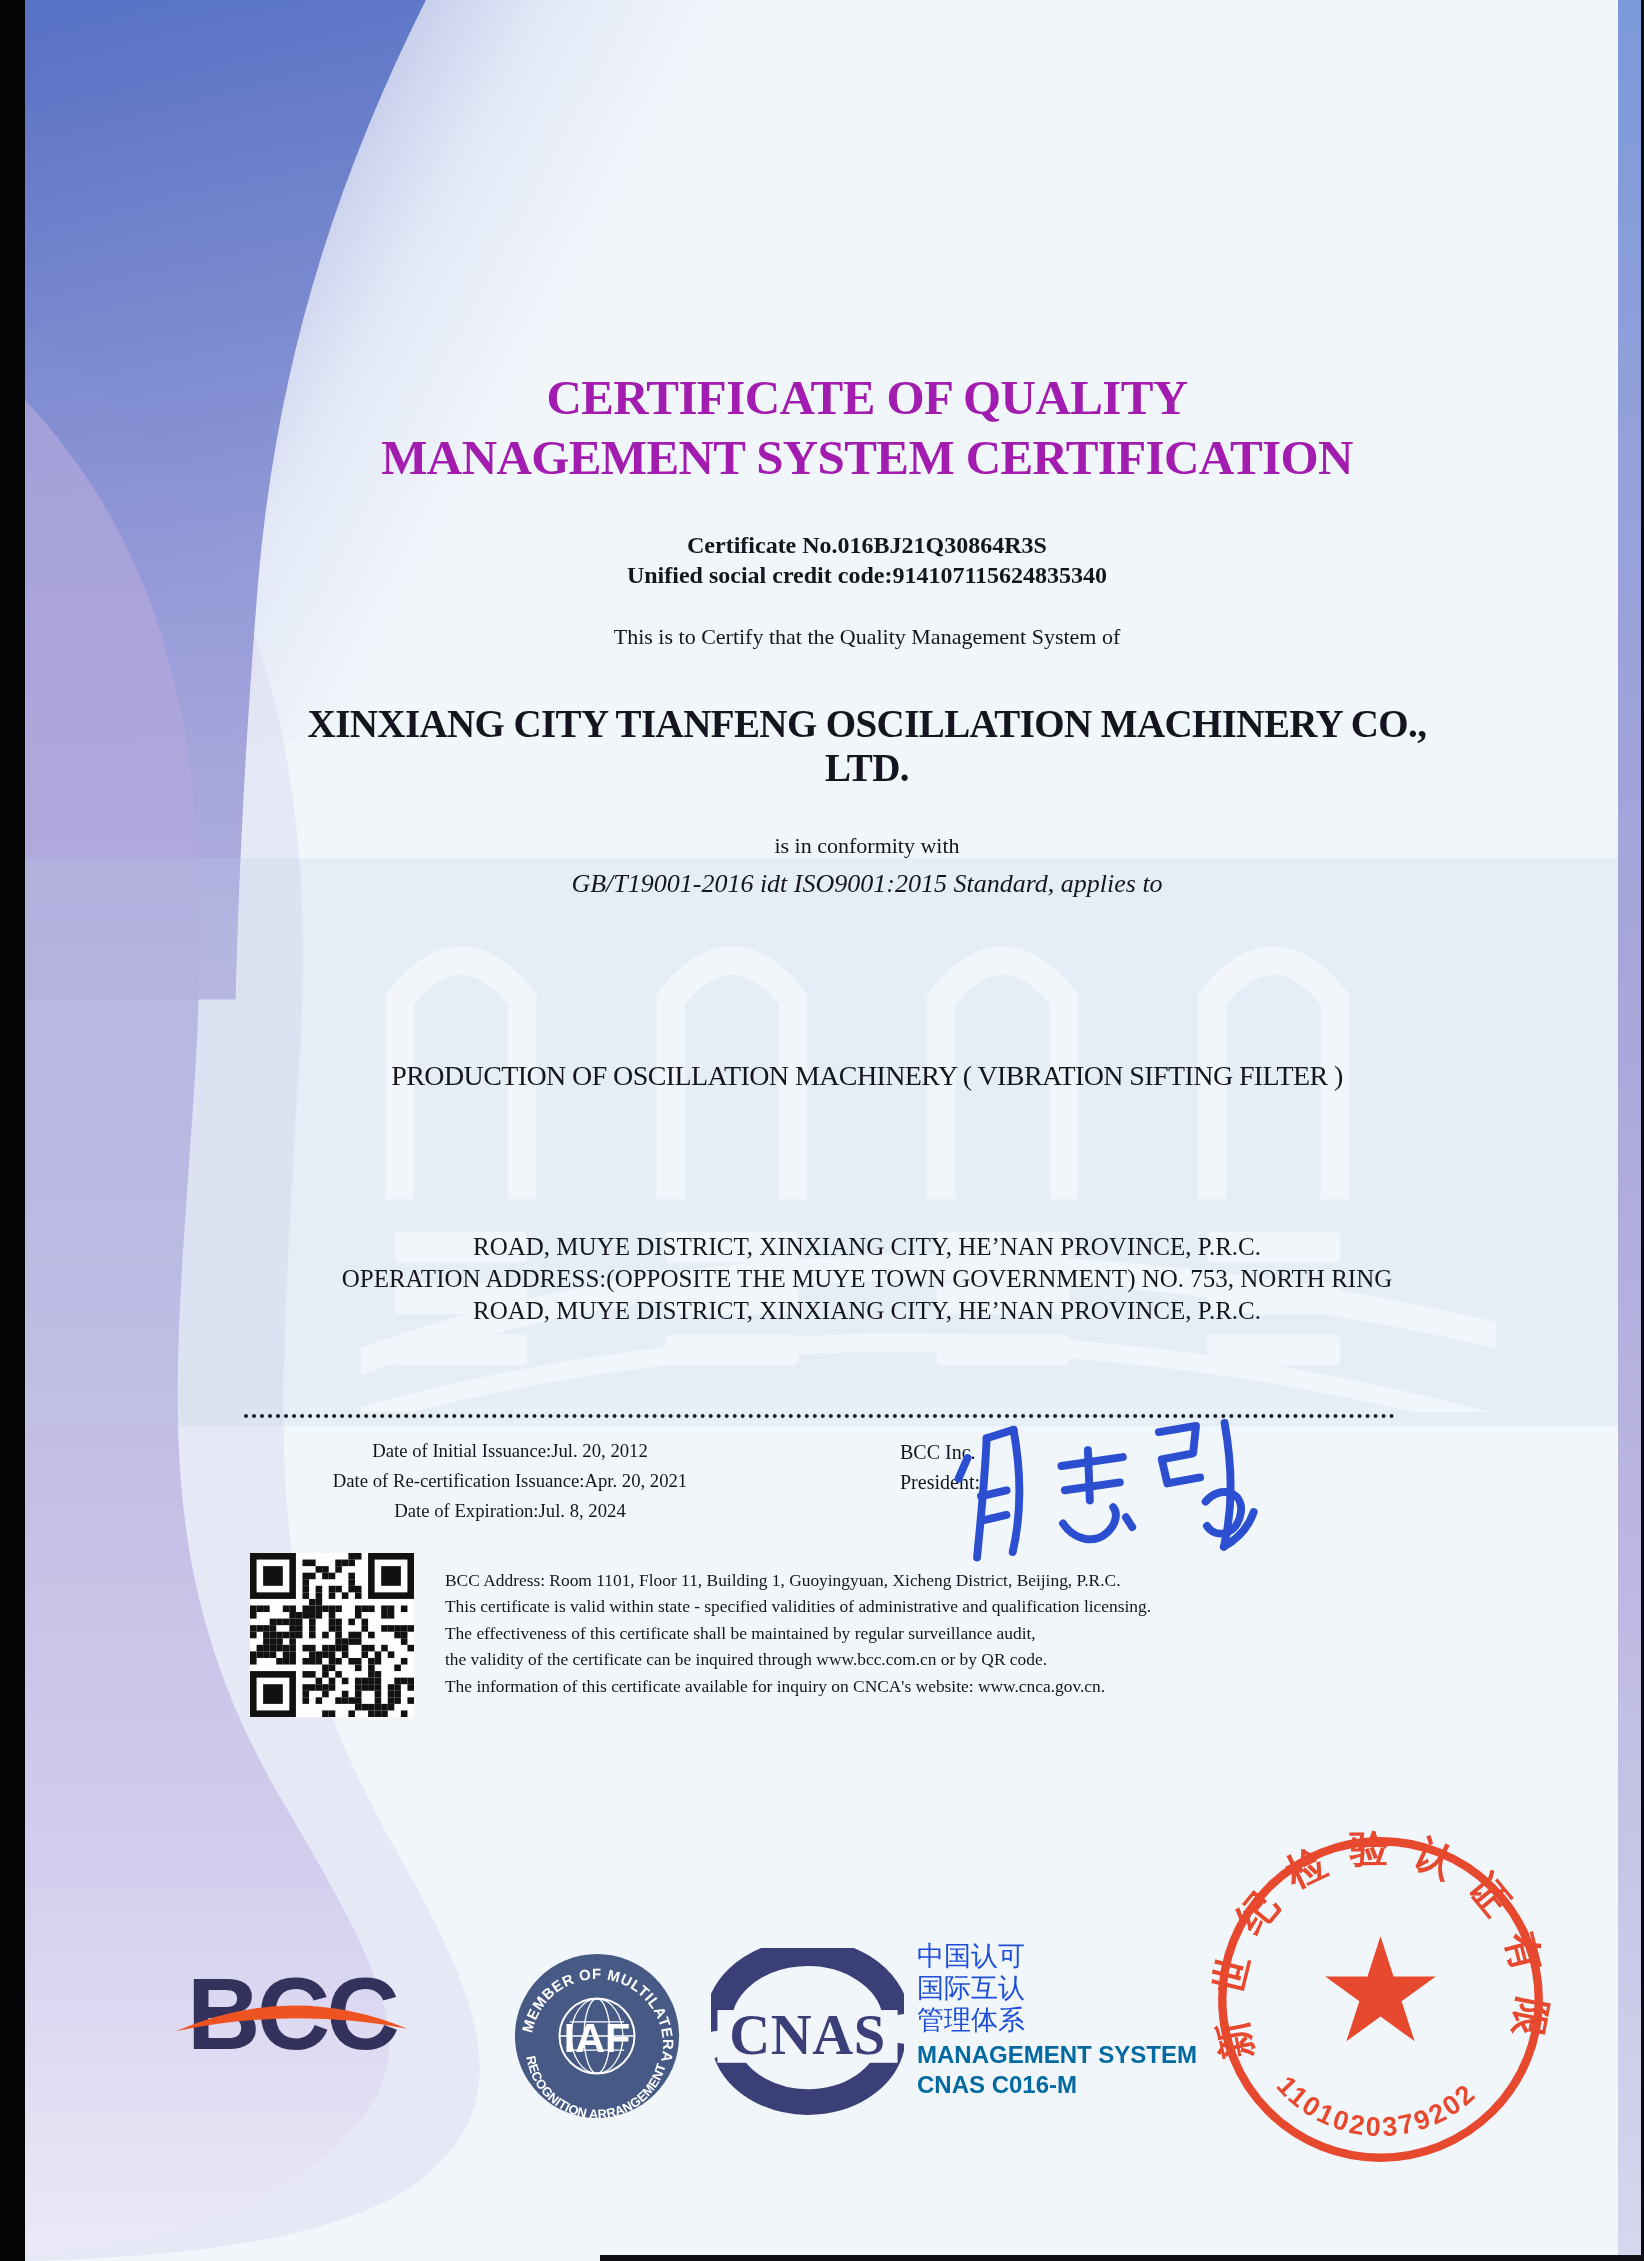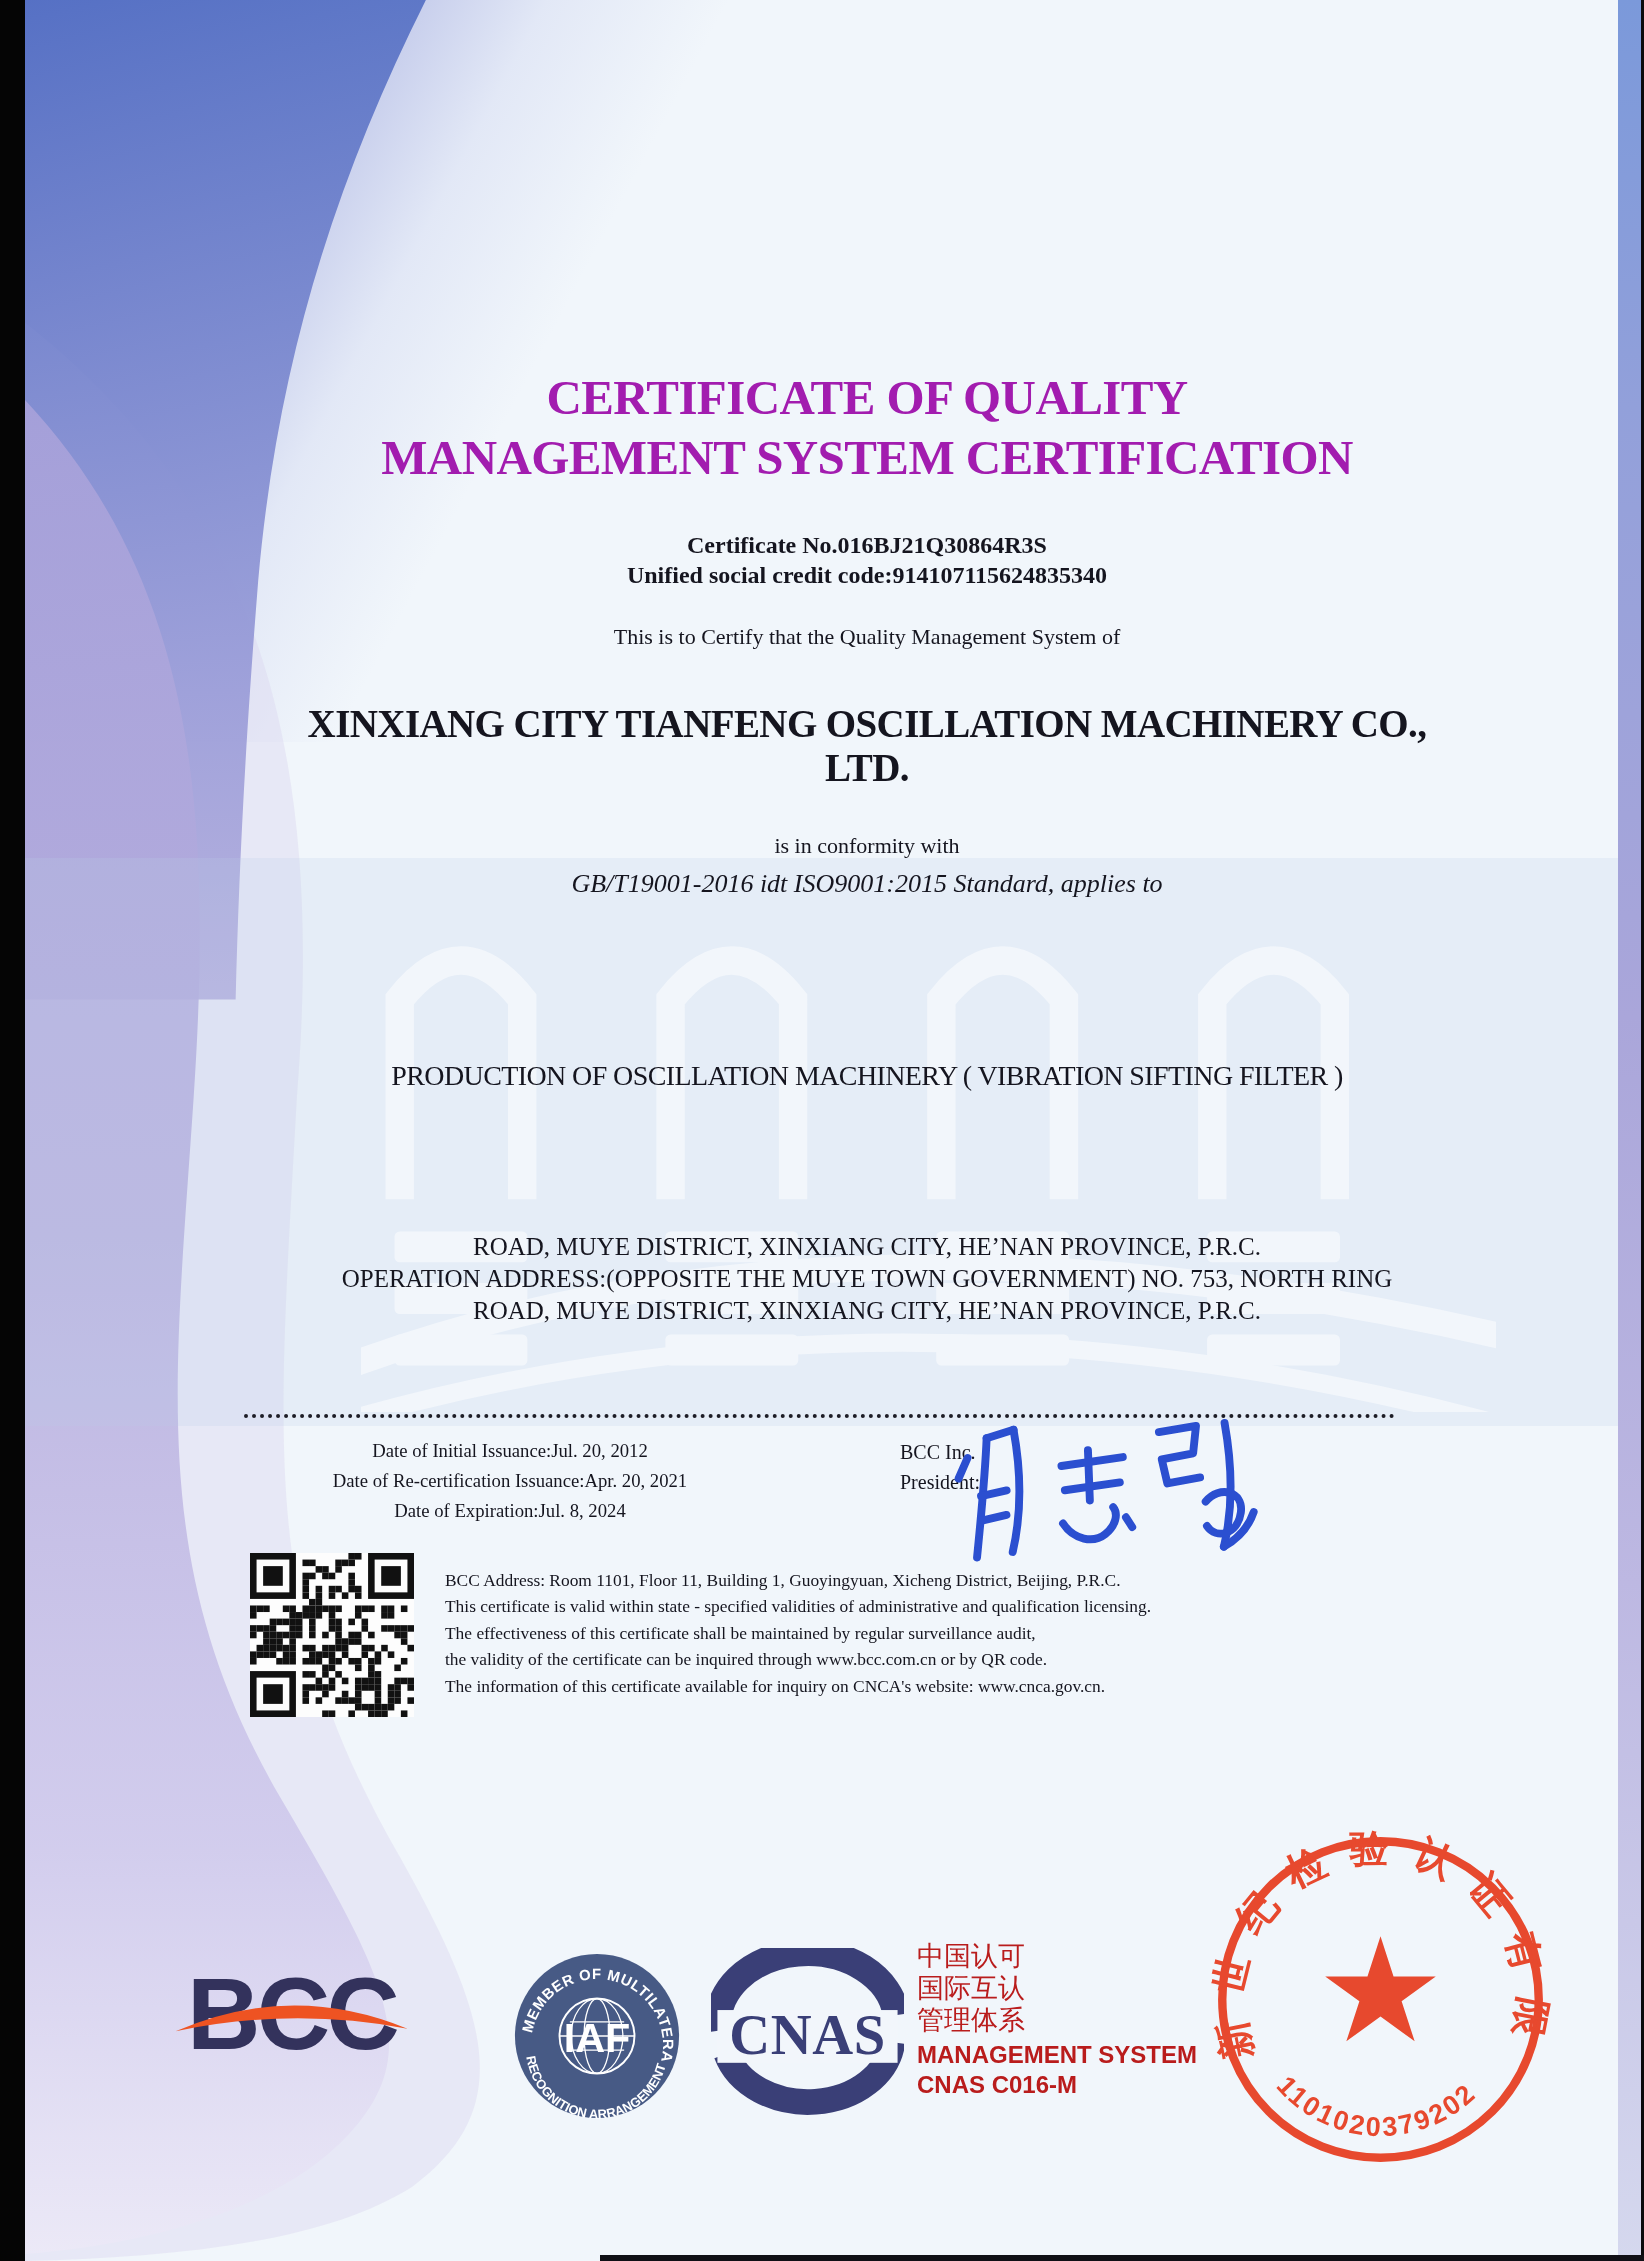--- a/index.html
+++ b/index.html
@@ -33,22 +33,22 @@
   .addresses{top:1231px;font-size:25px;line-height:32px;}
   .dotline{left:244px;top:1414px;width:1151px;height:0;border-top:4.5px dotted #1d1d26;}
   .dates{left:252px;top:1436px;width:516px;text-align:center;font-size:18.7px;line-height:30px;}
   .issuer{left:900px;top:1437px;font-size:20px;line-height:30px;}
   .sig-wrap{left:948px;top:1419px;width:316px;height:148px;transform:rotate(-3deg);}
   .qr{left:250px;top:1553px;width:164px;height:164px;}
   .fineprint{left:445px;top:1567px;font-size:17.4px;line-height:26.4px;}
   .sr-only{position:absolute;width:0.6px;height:0.6px;overflow:hidden;opacity:0;}
   
   .accred{left:917px;top:1940px;width:310px;}
-  .accred .zh{font-size:27px;line-height:32px;color:#b91c1c;font-family:"Liberation Serif",serif;}
-  .accred .en{font-size:24px;line-height:30px;font-weight:bold;color:#b91c1c;font-family:"Liberation Sans",sans-serif;margin-top:3.9px;}
+  .accred .zh{font-size:27px;line-height:32px;color:#1d4ed8;font-family:"Liberation Serif",serif;}
+  .accred .en{font-size:24px;line-height:30px;font-weight:bold;color:#0369a1;font-family:"Liberation Sans",sans-serif;margin-top:3.9px;}
 </style>
 </head>
 <body>
 
 <div class="page">
 
   <div class="abs corner-glow"></div>
   <svg class="abs bg-svg" viewBox="0 0 2550 3506">
     <defs>
       <linearGradient id="gradBlue" x1="0" y1="0" x2="0" y2="1">

